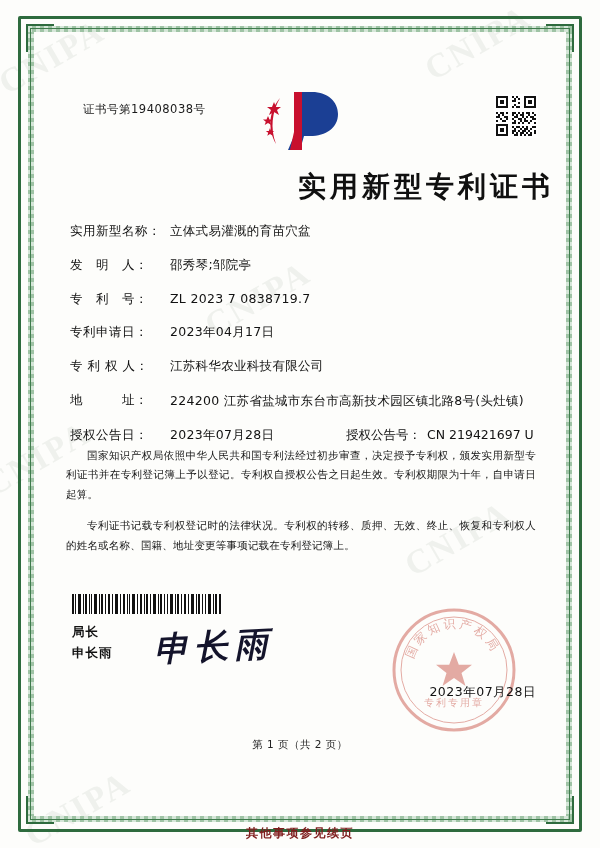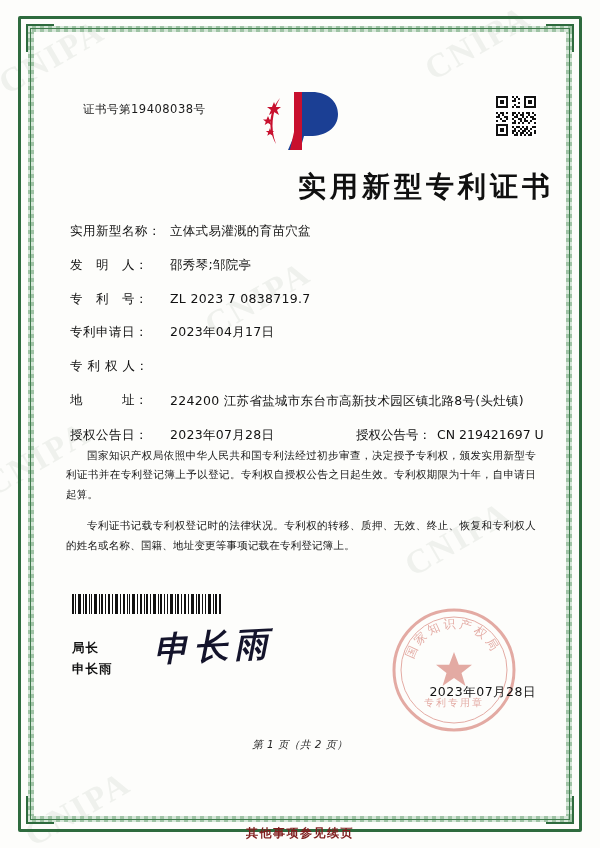--- a/index.html
+++ b/index.html
@@ -138,21 +138,21 @@
     flex: 0 0 100px;
     letter-spacing: .5px;
     white-space: nowrap;
   }
   .row .value {
     flex: 1;
     letter-spacing: .3px;
   }
   .row .label2 {
     flex: 0 0 auto;
-    margin-left: 36px;
+    margin-left: 26px;
     margin-right: 6px;
     white-space: nowrap;
   }
   .row .value2 {
     flex: 0 0 auto;
   }
   .row.addr .value { line-height: 1.6; }
 
   
   .paras {
@@ -178,21 +178,21 @@
     left: 26px;
     top: 548px;
     width: 150px;
     height: 20px;
   }
 
   
   .sig-block {
     position: absolute;
     left: 26px;
-    top: 592px;
+    top: 576px;
     font-size: 12.5px;
     line-height: 1.65;
     color: #111;
     letter-spacing: 1px;
     font-weight: bold;
   }
   .signature {
     position: absolute;
     left: 108px;
     top: 578px;
@@ -225,21 +225,20 @@
   }
 
   .page-no {
     position: absolute;
     left: 0; right: 0;
     top: 692px;
     text-align: center;
     font-size: 10.5px;
     color: #222;
     letter-spacing: .5px;
-    font-style: italic;
   }
 
   .footer-note {
     position: absolute;
     left: 0; right: 0;
     bottom: 6px;
     text-align: center;
     font-size: 12px;
     font-weight: bold;
     color: #7f1d1d;
@@ -389,20 +388,21 @@
       <div class="row">
         <div class="label">专　利　号：</div>
         <div class="value">ZL 2023 7 0838719.7</div>
       </div>
       <div class="row">
         <div class="label">专利申请日：</div>
         <div class="value">2023年04月17日</div>
       </div>
       <div class="row">
         <div class="label">专 利 权 人：</div>
+        <div class="value">江苏科华农业科技有限公司</div>
       </div>
       <div class="row addr">
         <div class="label">地　　　址：</div>
         <div class="value">224200 江苏省盐城市东台市高新技术园区镇北路8号(头灶镇)</div>
       </div>
       <div class="row">
         <div class="label">授权公告日：</div>
         <div class="value" style="flex:0 0 150px;">2023年07月28日</div>
         <div class="label2">授权公告号：</div>
         <div class="value2">CN 219421697 U</div>

